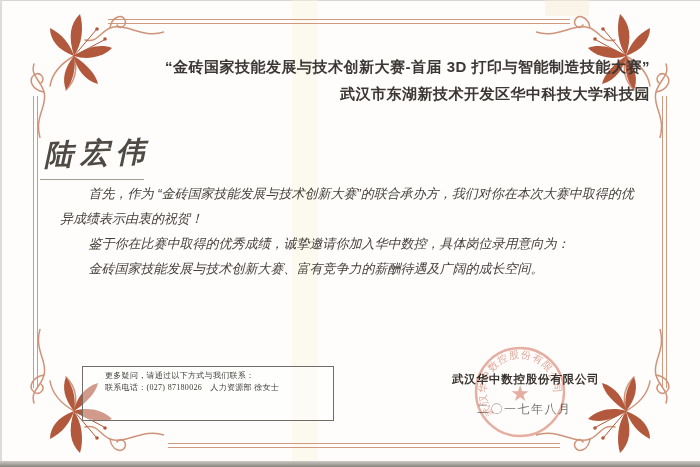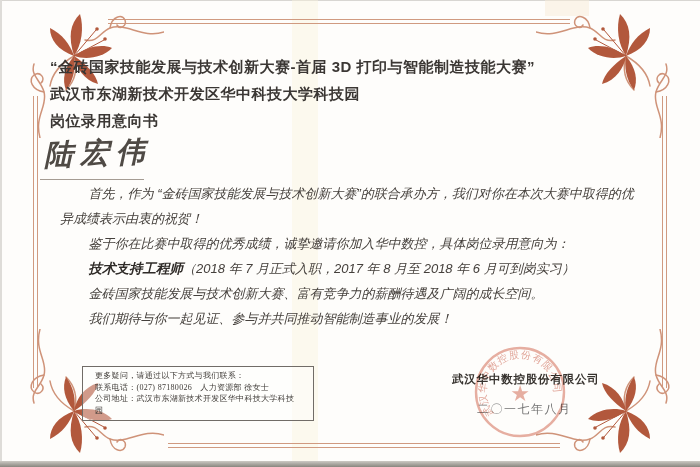--- a/index.html
+++ b/index.html
@@ -23,37 +23,37 @@
   .fl-bottom{left:168px;top:443px;width:392px;}
   .fl-left{left:33px;top:96px;height:292px;}
   .fl-right{left:662px;top:96px;height:292px;}
   .corner{position:absolute;width:150px;height:130px;}
   .c-tl{left:14px;top:8px;}
   .c-tr{right:14px;top:8px;transform:scaleX(-1);}
   .c-bl{left:14px;bottom:8px;transform:scaleY(-1);}
   .c-br{right:14px;bottom:8px;transform:scale(-1,-1);}
 
   
-  .title{position:absolute;left:50px;right:50px;top:53px;text-align:left;
+  .title{position:absolute;left:50px;right:50px;top:53px;text-align:right;
     font-weight:bold;font-size:15px;line-height:27px;letter-spacing:.5px;color:#3b3734;}
 
   
   .signature{position:absolute;left:44px;top:134px;font-family:"Liberation Serif",serif;
     font-style:italic;font-weight:bold;font-size:29px;letter-spacing:7px;color:#4f4a45;
     transform:rotate(-2deg);}
   .sig-line{position:absolute;left:40px;top:179px;width:104px;height:1px;background:#a59c93;}
 
   
   .body-text{position:absolute;left:60px;top:181px;width:582px;font-size:13px;line-height:25px;}
   .body-text p{margin:0;text-indent:2.2em;font-style:italic;}
   .position{font-weight:bold;font-size:13.5px;color:#2f2b28;}
 
   
   .contact-box{position:absolute;left:82px;top:366px;width:206px;height:47px;
-    border:1px solid #716c67;padding:3px 12px;box-sizing:content-box;
+    border:1px solid #716c67;padding:3px 22px;box-sizing:content-box;
     font-family:"Liberation Serif",serif;font-size:8px;line-height:11.5px;
     letter-spacing:.3px;color:#3e3a36;background:rgba(255,255,255,.4);}
 
   
   .company{position:absolute;left:452px;top:372px;font-size:11.5px;font-weight:bold;
     letter-spacing:.8px;color:#37332f;}
   .date{position:absolute;left:477px;top:401px;font-size:12px;letter-spacing:1.5px;color:#737373;}
 
   
   .seal{position:absolute;left:472px;top:344px;width:96px;height:96px;opacity:.62;
@@ -112,38 +112,34 @@
   <svg class="corner c-bl" viewBox="0 0 150 130">
       <use href="#corner-ornament"></use>
     </svg>
   <svg class="corner c-br" viewBox="0 0 150 130">
       <use href="#corner-ornament"></use>
     </svg>
 
   <div class="title">
     <div>“金砖国家技能发展与技术创新大赛-首届 3D 打印与智能制造技能大赛”</div>
     <div>武汉市东湖新技术开发区华中科技大学科技园</div>
-    <div>岗位录用意向书</div>
   </div>
 
   <div class="signature">陆宏伟</div>
   <div class="sig-line"></div>
 
   <div class="body-text">
     <p>首先，作为 “金砖国家技能发展与技术创新大赛”的联合承办方，我们对你在本次大赛中取得的优异成绩表示由衷的祝贺！</p>
     <p>鉴于你在比赛中取得的优秀成绩，诚挚邀请你加入华中数控，具体岗位录用意向为：</p>
-    <p><span class="position">技术支持工程师</span><span>（2018 年 7 月正式入职，2017 年 8 月至 2018 年 6 月可到岗实习）</span></p>
     <p>金砖国家技能发展与技术创新大赛、富有竞争力的薪酬待遇及广阔的成长空间。</p>
-    <p>我们期待与你一起见证、参与并共同推动智能制造事业的发展！</p>
   </div>
 
   <div class="contact-box">
     <div>更多疑问，请通过以下方式与我们联系：</div>
     <div>联系电话：(027) 87180026　人力资源部 徐女士</div>
-    <div>公司地址：武汉市东湖新技术开发区华中科技大学科技园</div>
   </div>
 
   <div class="company">武汉华中数控股份有限公司</div>
   <div class="date">二〇一七年八月</div>
 
   <svg class="seal" viewBox="0 0 96 96">
     <circle cx="48" cy="48" r="44" fill="none" stroke="#d97f6b" stroke-width="2.4"></circle>
     <path id="sealArc" d="M23,71 A34,34 0 1 1 73,71" fill="none"></path>
     <text font-size="10" fill="#cf6f5c" letter-spacing="1">
       <textPath href="#sealArc" startOffset="2">武汉华中数控股份有限公司</textPath>

